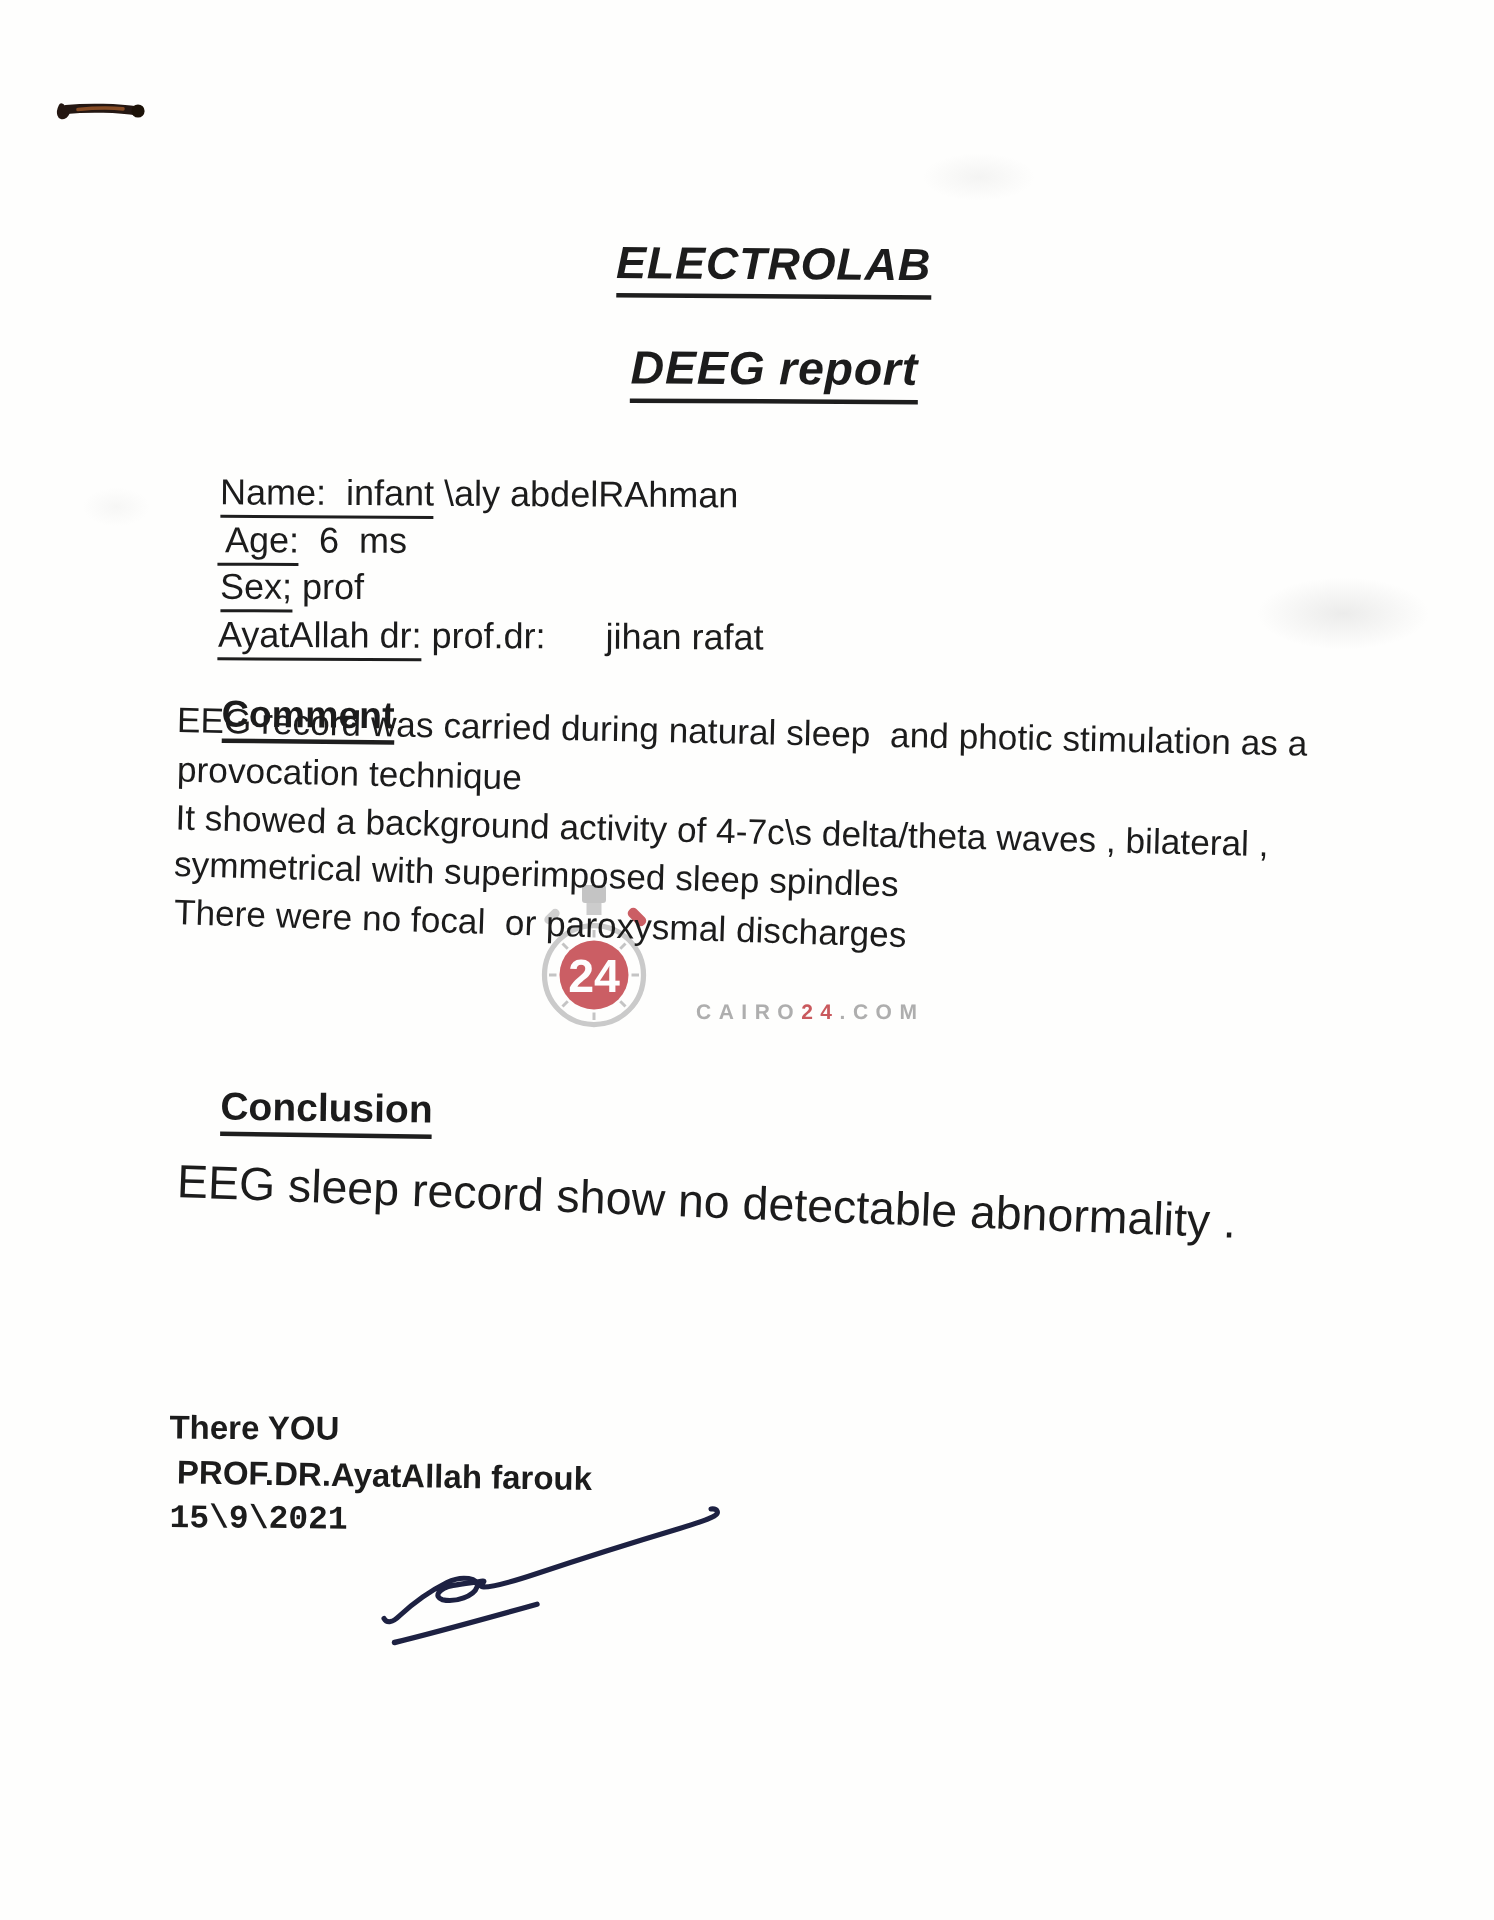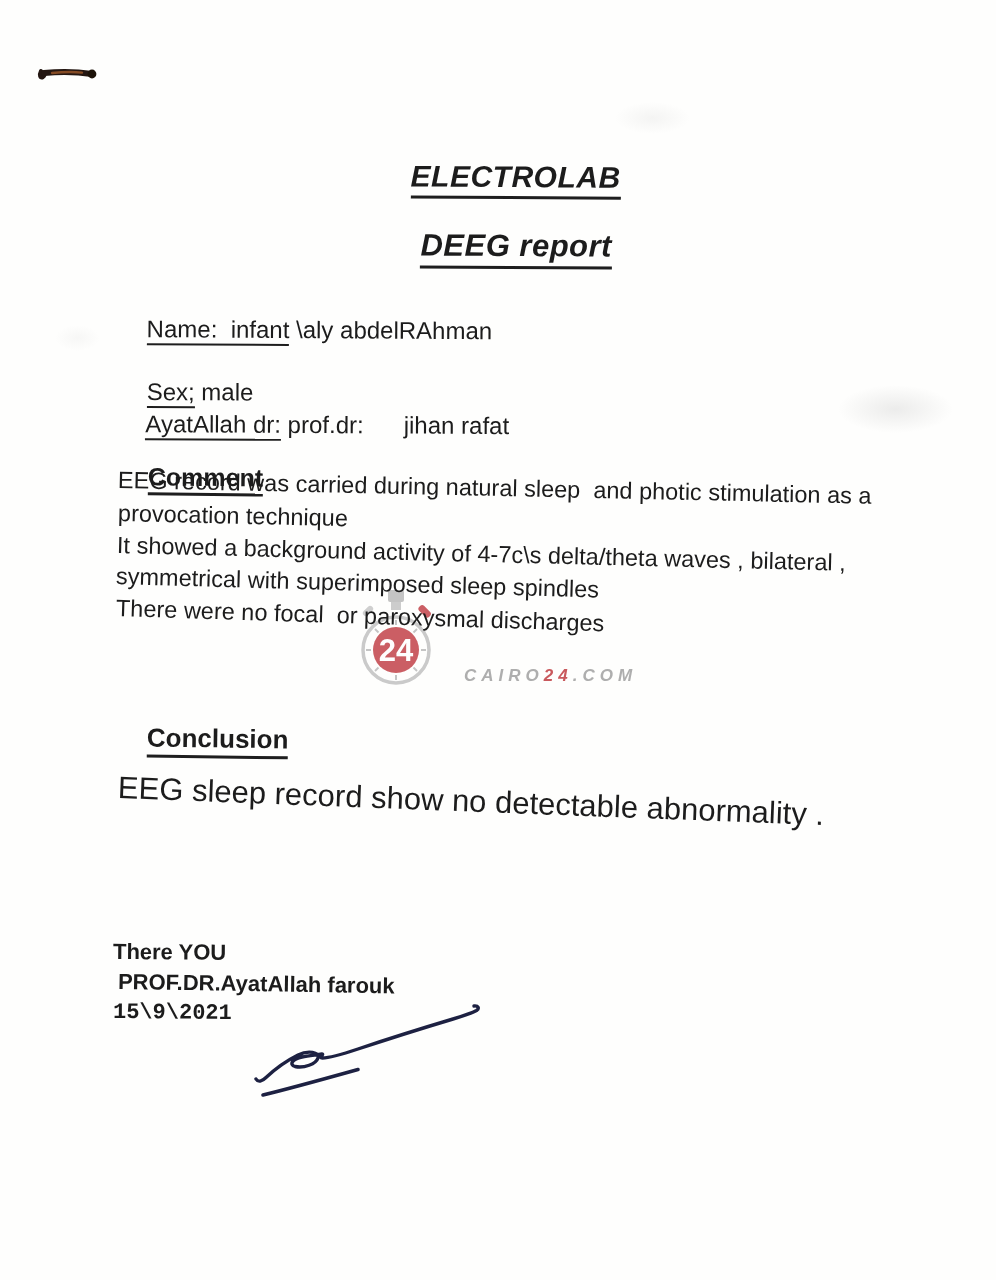--- a/index.html
+++ b/index.html
@@ -31,22 +31,22 @@
   .watermark{position:absolute;left:352px;top:584px;width:310px;height:110px;z-index:1;}
   .wm-arabic{
     position:absolute;left:84px;top:-30px;width:222px;
     font-family:"DejaVu Sans",sans-serif;
     font-weight:bold;font-size:84px;line-height:120px;
     color:rgba(158,158,158,0.82);
     text-align:center;direction:rtl;white-space:nowrap;
   }
   .wm-site{
     position:absolute;left:112px;top:82px;
-    font-size:17px;letter-spacing:5px;font-weight:bold;
-    color:rgba(165,165,165,0.9);white-space:nowrap;font-style:italic;
+    font-size:14px;letter-spacing:5px;font-weight:bold;
+    color:rgba(165,165,165,0.9);white-space:nowrap;
   }
   .wm-site .red{color:rgba(198,80,84,0.95);}
   svg{display:block;}
   .z2{z-index:2;}
 </style>
 </head>
 <body>
 
 <div class="page">
 
@@ -64,22 +64,25 @@
   <div class="abs centered title-line" style="top:126px;transform:rotate(0.4deg);">
     <span class="u">ELECTROLAB</span>
   </div>
   <div class="abs centered title-line" style="top:192px;font-size:31px;transform:rotate(0.3deg);">
     <span class="u">DEEG report</span>
   </div>
 
   <div class="abs info-row" style="left:120px;top:287px;transform:rotate(0.35deg);">
     <span class="u">Name:  infant</span><span> \aly abdelRAhman</span>
   </div>
+  <div class="abs info-row" style="left:118px;top:319px;transform:rotate(0.2deg);">
+    <span class="u"> Age:</span><span>  6  ms</span>
+  </div>
   <div class="abs info-row" style="left:120px;top:350px;transform:rotate(0.2deg);">
-    <span class="u">Sex;</span><span> male</span>
+    <span class="u">Sex;</span><span> prof</span>
   </div>
   <div class="abs info-row" style="left:120px;top:382px;transform:rotate(0.3deg);">
     <span class="u">AyatAllah dr:</span><span> prof.dr:      jihan rafat</span>
   </div>
 
   <div class="watermark">
     <svg style="position:absolute;left:0;top:0;" width="92" height="110" viewBox="0 0 92 110" opacity="0.88">
 
       <rect x="36" y="6" width="16" height="12" rx="2" fill="#bdbdbd"></rect>
       <rect x="39" y="18" width="10" height="8" fill="#c6c6c6"></rect>

